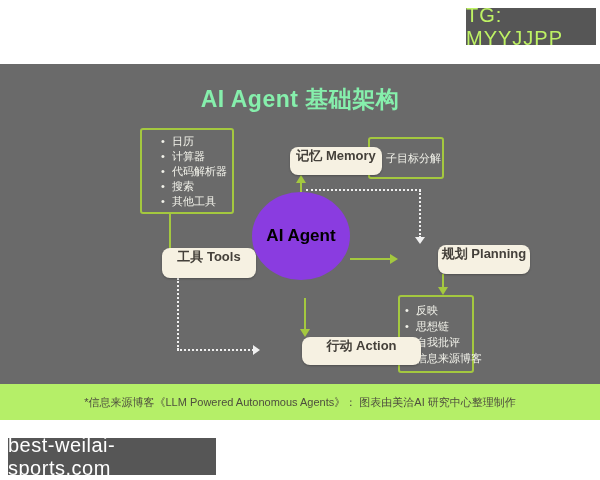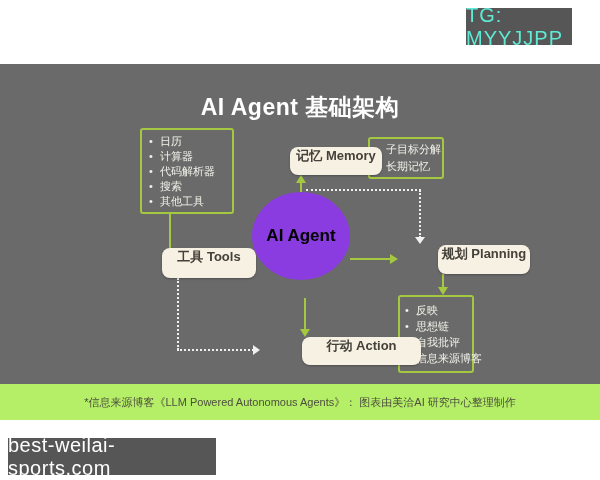--- a/index.html
+++ b/index.html
@@ -1,31 +1,31 @@
 <!DOCTYPE html>
 <html><head>
 <meta charset="utf-8">
 <style>
   * { margin:0; padding:0; box-sizing:border-box; }
   html,body { width:600px; height:480px; background:#ffffff; overflow:hidden;
               font-family:"Liberation Sans","DejaVu Sans",sans-serif; }
   .stage { position:relative; width:600px; height:480px; background:#ffffff; }
 
   
-  .tg-badge { position:absolute; top:8px; left:466px; width:106px; height:37px;
-              background:#565656; color:#5eead4; font-size:20px;
+  .tg-badge { position:absolute; top:8px; left:466px; width:130px; height:37px;
+              background:#565656; color:#bef264; font-size:20px;
               display:flex; align-items:center; justify-content:center; letter-spacing:1px; }
   .site-badge { position:absolute; top:438px; left:8px; width:208px; height:37px;
                 background:#565656; color:#ffffff; font-size:20px;
                 display:flex; align-items:center; justify-content:flex-end; letter-spacing:0.5px; }
 
   
   .canvas { position:absolute; top:64px; left:0; width:600px; height:320px; background:#6a6a6a; }
   .title { position:absolute; top:20px; left:0; width:100%; text-align:center;
-           color:#ffffff; font-size:23px; font-weight:bold; letter-spacing:0.5px;margin-top:8px; }
+           color:#86efac; font-size:23px; font-weight:bold; letter-spacing:0.5px; }
 
   
   .node { position:absolute; background:#f6f1e2; color:#44403a; font-weight:bold; font-size:13px;
           display:flex; align-items:flex-start; justify-content:center; border-radius:8px;
           box-shadow:0 1px 2px rgba(0,0,0,0.25);margin-left:40px; }
   .node-memory   { left:250px; top:83px;  width:92px; height:28px; }
   .node-tools    { left:122px; top:184px; width:94px; height:30px; }
   .node-planning { left:398px; top:181px; width:92px; height:29px; }
   .node-action   { left:262px; top:273px; width:119px; height:28px; }
 
@@ -34,21 +34,21 @@
            background:#8a3ce0; border-radius:50%;
            display:flex; align-items:center; justify-content:center;
            color:#000000; font-weight:bold; font-size:17px; }
 
   
   .glist { position:absolute; border:2px solid #a4c83f; border-radius:3px;
            list-style:none; color:#f2f2ea; font-size:11px;
            display:flex; flex-direction:column; justify-content:center; }
   .glist li { padding-left:14px; position:relative; line-height:15px; white-space:nowrap; }
   .glist li::before { content:"•"; position:absolute; left:3px; color:#f2f2ea; }
-  .list-tools    { left:140px; top:64px;  width:94px; height:86px; padding:4px 4px; }
+  .list-tools    { left:140px; top:64px;  width:94px; height:86px; padding:4px 16px; }
   .list-memory   { left:368px; top:73px;  width:76px; height:42px; padding:2px 2px; }
   .list-memory li { line-height:17px; }
   .list-planning { left:398px; top:231px; width:76px; height:78px; padding:3px 2px; }
   .list-planning li { line-height:16px; }
 
   
   .gline { position:absolute; background:#a4c83f; }
   .tri { position:absolute; width:0; height:0; }
   .tri-up    { border-left:5px solid transparent; border-right:5px solid transparent; border-bottom:8px solid #a4c83f; }
   .tri-down  { border-left:5px solid transparent; border-right:5px solid transparent; border-top:8px solid #a4c83f; }
@@ -108,21 +108,20 @@
     <ul class="glist list-tools">
       <li>日历</li>
       <li>计算器</li>
       <li>代码解析器</li>
       <li>搜索</li>
       <li>其他工具</li>
     </ul>
 
     <ul class="glist list-memory">
       <li>子目标分解</li>
-      <li>长期记忆</li>
     </ul>
 
     <ul class="glist list-planning">
       <li>反映</li>
       <li>思想链</li>
       <li>自我批评</li>
       <li>信息来源博客</li>
     </ul>
 
     <div class="node node-memory">

